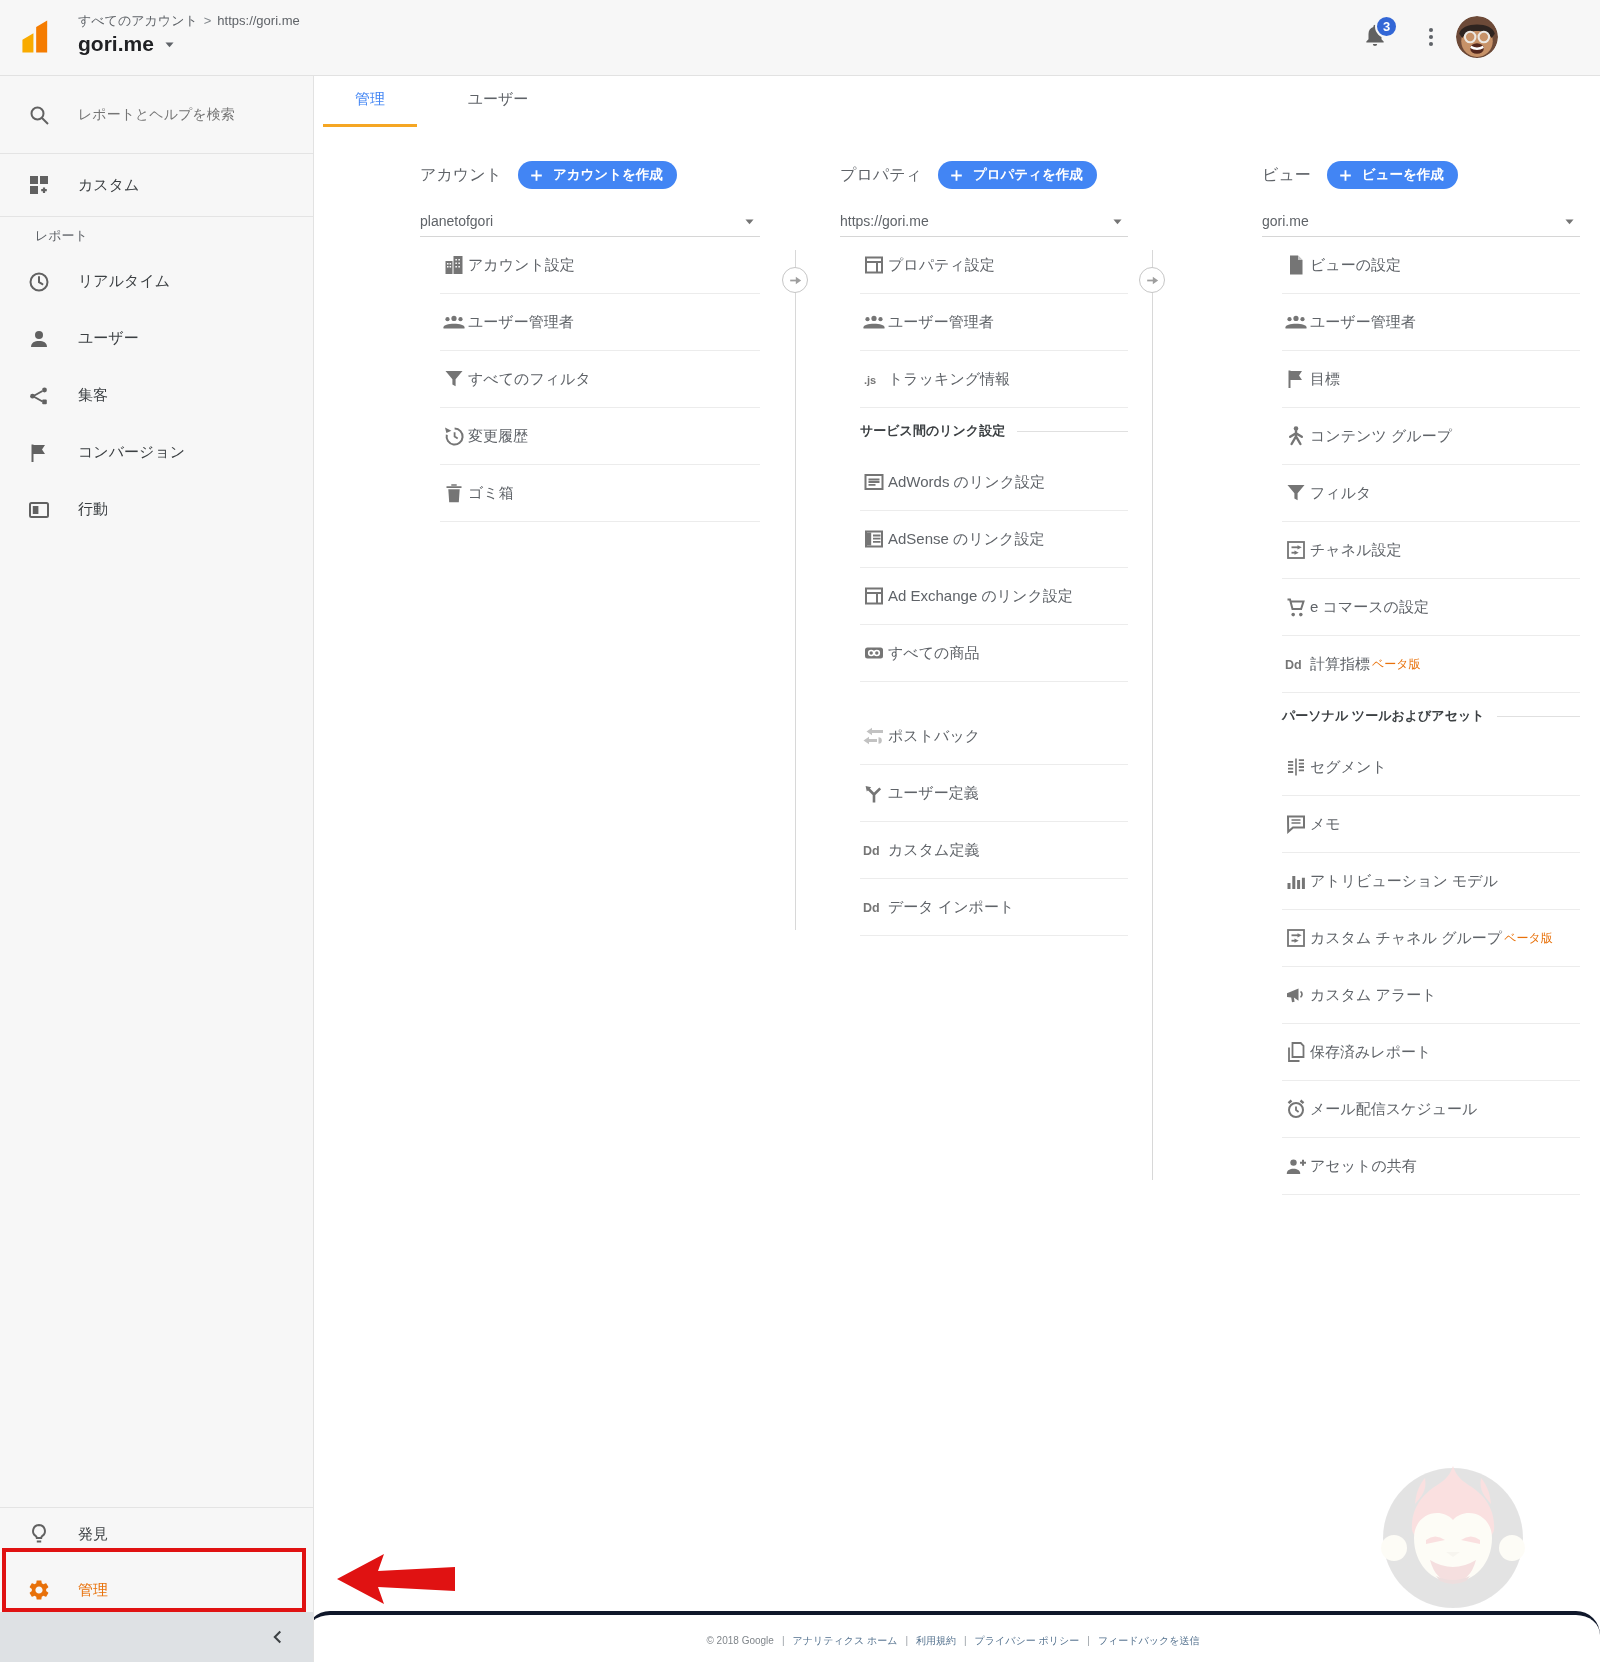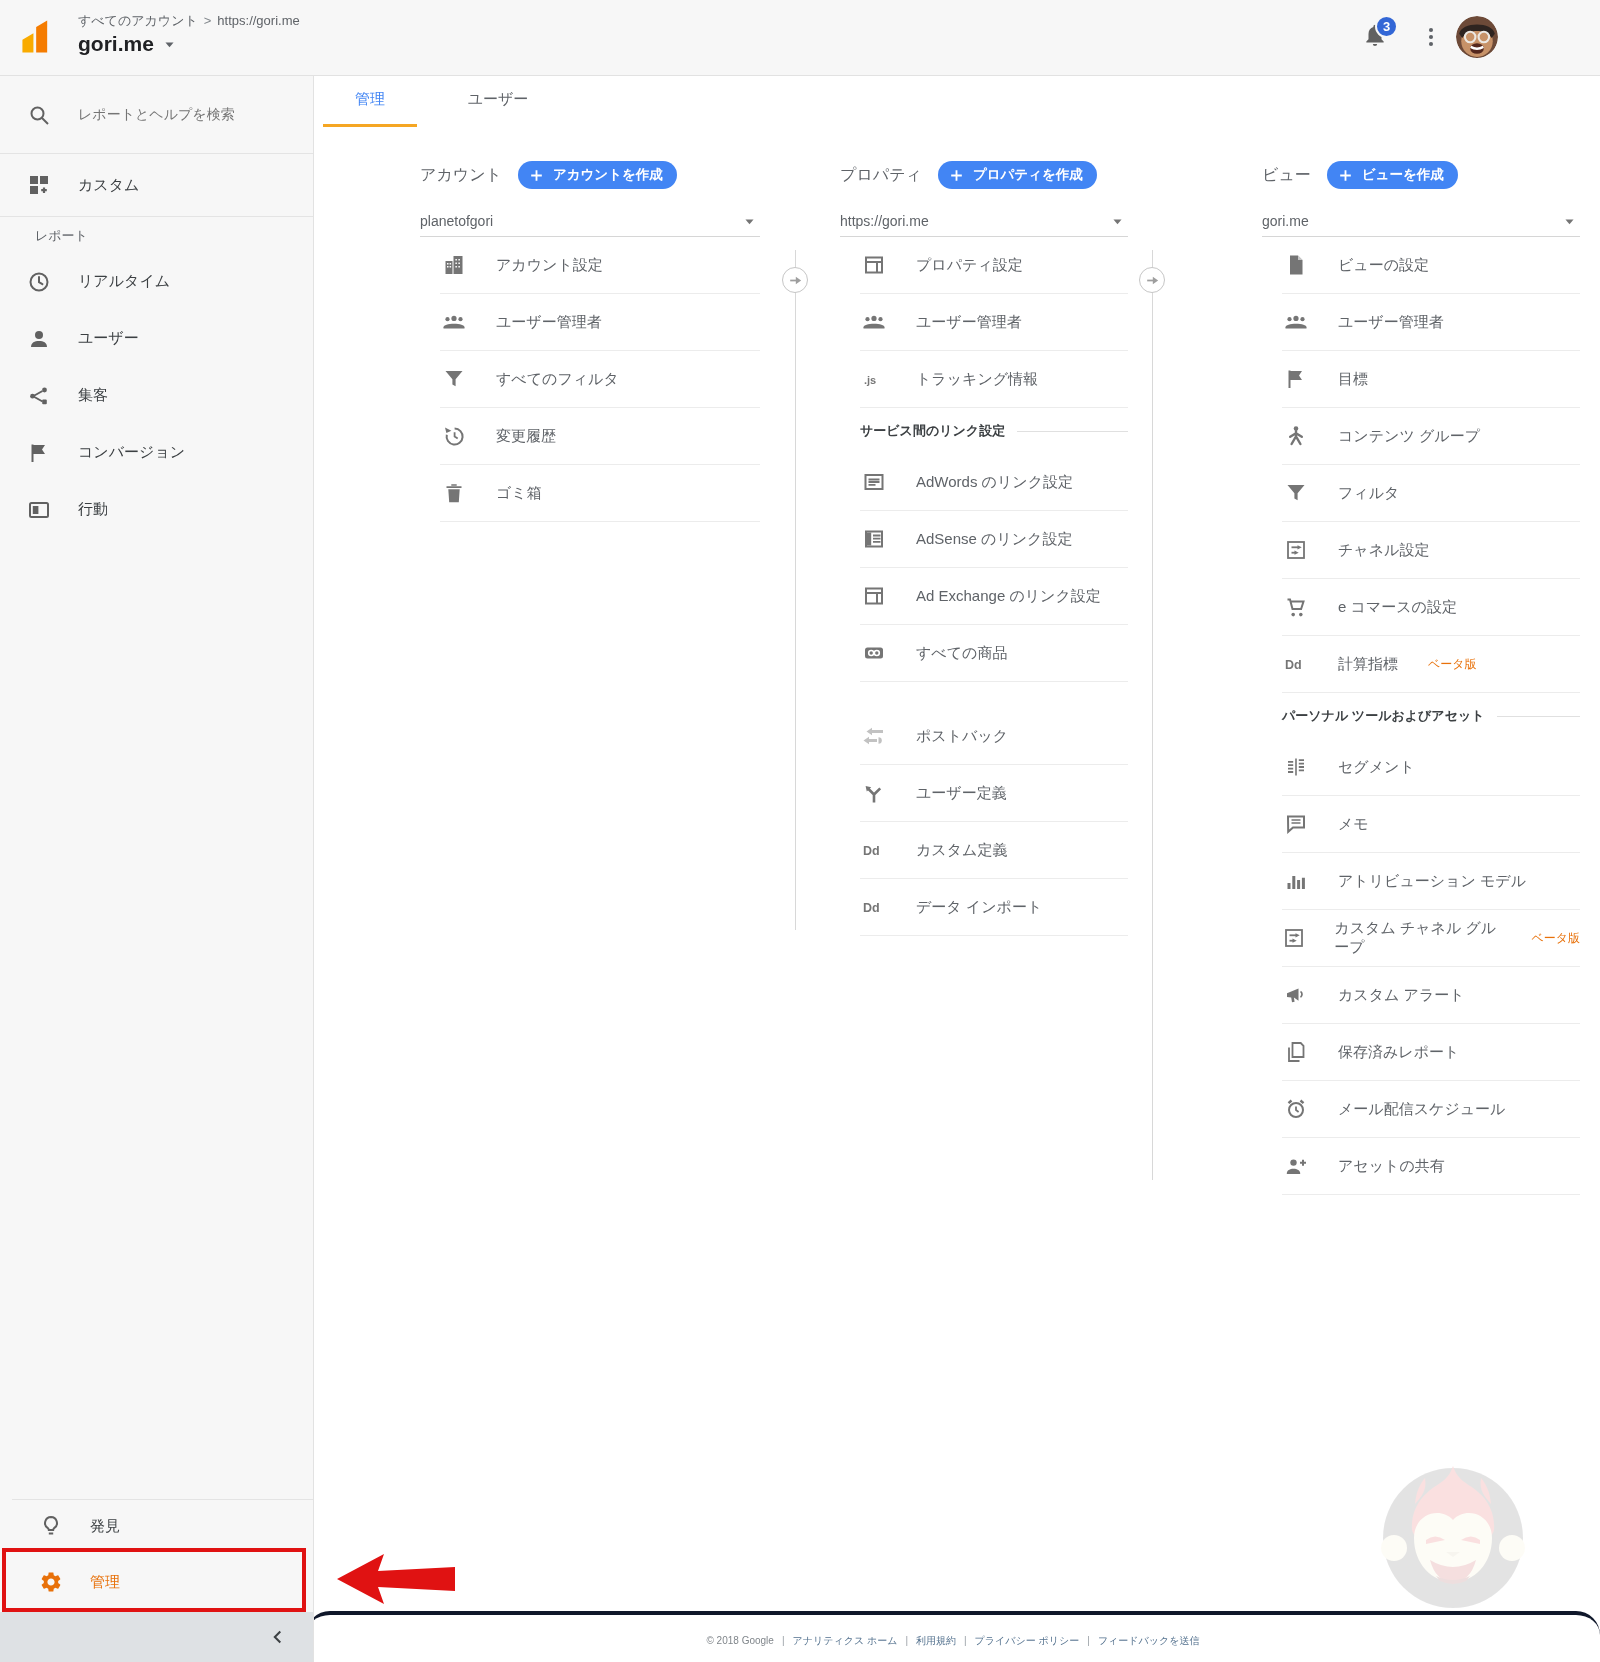--- a/index.html
+++ b/index.html
@@ -33,21 +33,21 @@
   
   .sidebar { position:absolute; top:76px; left:0; width:314px; bottom:0;
     background:#f7f7f7; border-right:1px solid #e2e2e2; box-sizing:border-box; z-index:5; }
   .side-item { display:flex; align-items:center; padding-left:26px; gap:26px;
     font-size:15px; color:#3c4043; cursor:pointer; box-sizing:border-box; }
   .side-item .ic { width:26px; color:#616161; }
   .side-search { height:78px; border-bottom:1px solid #e4e4e4; color:#757575; font-size:14px; }
   .side-top .side-item { height:63px; border-bottom:1px solid #e4e4e4; }
   .side-section-label { padding:10px 0 0 35px; height:26px; font-size:13px; color:#5f6368; }
   .side-reports .side-item { height:57px; }
-  .side-bottom { position:absolute; left:0; right:0; bottom:50px;padding-left:12px; }
+  .side-bottom { position:absolute; left:0; right:0; bottom:42px; }
   .side-bottom .side-item { height:53px; }
   .side-bottom .side-item:first-child { border-top:1px solid #e4e4e4; }
   .side-bottom .side-item.active { height:60px; color:#e8710a; }
   .side-bottom .side-item.active .ic { color:#e8710a; }
   .collapse-bar { position:absolute; left:0; right:0; bottom:0; height:50px; background:#dee1e4;
     display:flex; align-items:center; justify-content:flex-end; padding-right:24px; box-sizing:border-box; cursor:pointer; }
   .collapse-bar .ic { color:#3c4043; }
 
   
   .tabs { position:absolute; left:323px; top:90px; display:flex; z-index:2; }
@@ -58,21 +58,21 @@
   
   .col { position:absolute; top:160px; }
   .col-head { display:flex; align-items:center; gap:16px; height:30px; }
   .create-btn { display:inline-flex; align-items:center; gap:8px; background:#4285f4; color:#fff;
     font-size:13.5px; font-weight:bold; height:28px; padding:0 14px 0 10px; border-radius:14px;
     border:none; cursor:pointer; font-family:inherit; }
   .create-btn .ic { color:#fff; }
   .col-select { margin-top:16px; height:30px; display:flex; align-items:center; justify-content:space-between;
     border-bottom:1px solid #d6d6d6; font-size:14px; color:#5f6368; cursor:pointer;gap:15px; }
   .col-select .ic { color:#757575; margin-right:4px; }
-  .list-item { height:56px; display:flex; align-items:center; margin-left:20px; gap:28px;
+  .list-item { height:56px; display:flex; align-items:center; margin-left:20px; gap:0;
     border-bottom:1px solid #ececec; font-size:15px; color:#5f6368; cursor:pointer; }
   .list-item .ic { width:28px; height:24px; }
   .list-item.muted .ic { color:#c2c2c2; }
   .beta { color:#e8710a; font-size:12px; margin-left:2px; white-space:nowrap; }
   .group-title { margin-left:20px; height:46px; display:flex; align-items:center; gap:12px;
     font-size:13px; font-weight:bold; color:#3c4043; white-space:nowrap; }
   .group-title::after { content:""; flex:1; height:1px; background:#e0e0e0; min-width:20px; }
   .group.gap { margin-top:26px; }
 
   

